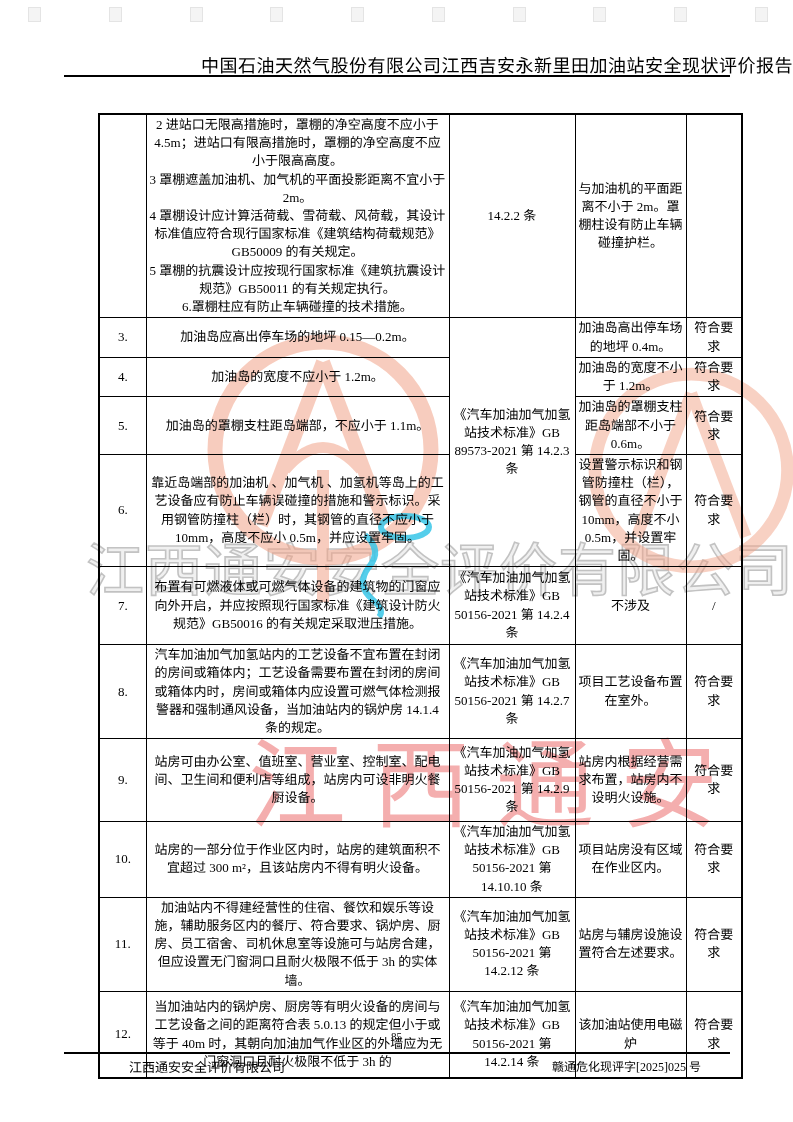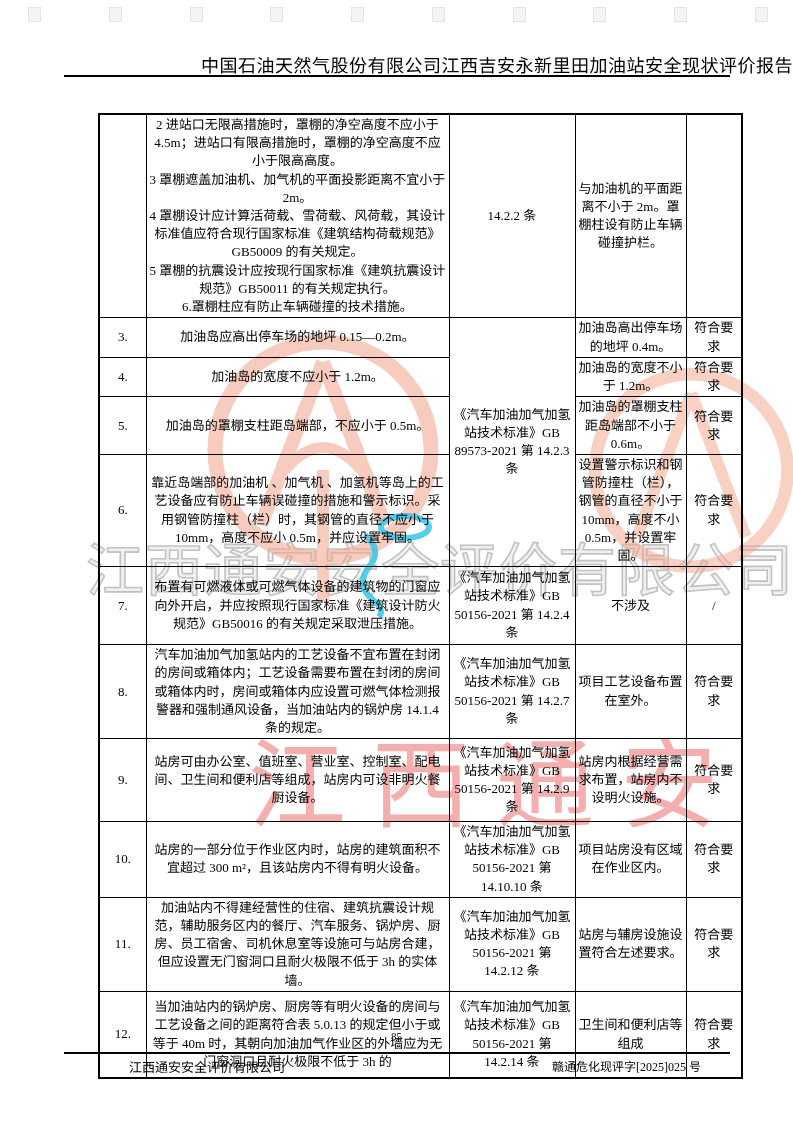--- a/index.html
+++ b/index.html
@@ -137,21 +137,21 @@
             <td class="c4">符合要求</td>
           </tr>
           <tr style="height: 36px;">
             <td class="c0">4.</td>
             <td class="c1">加油岛的宽度不应小于 1.2m。</td>
             <td class="c3">加油岛的宽度不小于 1.2m。</td>
             <td class="c4">符合要求</td>
           </tr>
           <tr style="height: 55px;">
             <td class="c0">5.</td>
-            <td class="c1">加油岛的罩棚支柱距岛端部，不应小于 0.5m。</td>
+            <td class="c1">加油岛的罩棚支柱距岛端部，不应小于 1.1m。</td>
             <td class="c3">加油岛的罩棚支柱距岛端部不小于 0.6m。</td>
             <td class="c4">符合要求</td>
           </tr>
           <tr style="height: 107px;">
             <td class="c0">6.</td>
             <td class="c1">靠近岛端部的加油机 、加气机 、加氢机等岛上的工艺设备应有防止车辆误碰撞的措施和警示标识。采用钢管防撞柱（栏）时，其钢管的直径不应小于 10mm，高度不应小 0.5m，并应设置牢固。</td>
             <td class="c3">设置警示标识和钢管防撞柱（栏），钢管的直径不小于 10mm，高度不小 0.5m，并设置牢固。</td>
             <td class="c4">符合要求</td>
           </tr>
           <tr style="height: 78px;">
@@ -177,30 +177,30 @@
           </tr>
           <tr style="height: 65px;">
             <td class="c0">10.</td>
             <td class="c1">站房的一部分位于作业区内时，站房的建筑面积不宜超过 300 m²，且该站房内不得有明火设备。</td>
             <td class="c2">《汽车加油加气加氢站技术标准》GB 50156-2021 第 14.10.10 条</td>
             <td class="c3">项目站房没有区域在作业区内。</td>
             <td class="c4">符合要求</td>
           </tr>
           <tr style="height: 87px;">
             <td class="c0">11.</td>
-            <td class="c1">加油站内不得建经营性的住宿、建筑抗震设计规范，辅助服务区内的餐厅、汽车服务、锅炉房、厨房、员工宿舍、司机休息室等设施可与站房合建，但应设置无门窗洞口且耐火极限不低于 3h 的实体墙。</td>
+            <td class="c1">加油站内不得建经营性的住宿、餐饮和娱乐等设施，辅助服务区内的餐厅、符合要求、锅炉房、厨房、员工宿舍、司机休息室等设施可与站房合建，但应设置无门窗洞口且耐火极限不低于 3h 的实体墙。</td>
             <td class="c2">《汽车加油加气加氢站技术标准》GB 50156-2021 第 14.2.12 条</td>
             <td class="c3">站房与辅房设施设置符合左述要求。</td>
             <td class="c4">符合要求</td>
           </tr>
           <tr style="height: 87px;">
             <td class="c0">12.</td>
             <td class="c1">当加油站内的锅炉房、厨房等有明火设备的房间与工艺设备之间的距离符合表 5.0.13 的规定但小于或等于 40m 时，其朝向加油加气作业区的外墙应为无门窗洞口且耐火极限不低于 3h 的</td>
             <td class="c2">《汽车加油加气加氢站技术标准》GB 50156-2021 第 14.2.14 条</td>
-            <td class="c3">卫生间和便利店等组成</td>
+            <td class="c3">该加油站使用电磁炉</td>
             <td class="c4">符合要求</td>
           </tr>
         </tbody>
     </table>
   </div>
 
   <div class="page-number">85</div>
   <div class="rule bottom"></div>
   <div class="footer-left">江西通安安全评价有限公司</div>
   <div class="footer-right">赣通危化现评字[2025]025 号</div>

